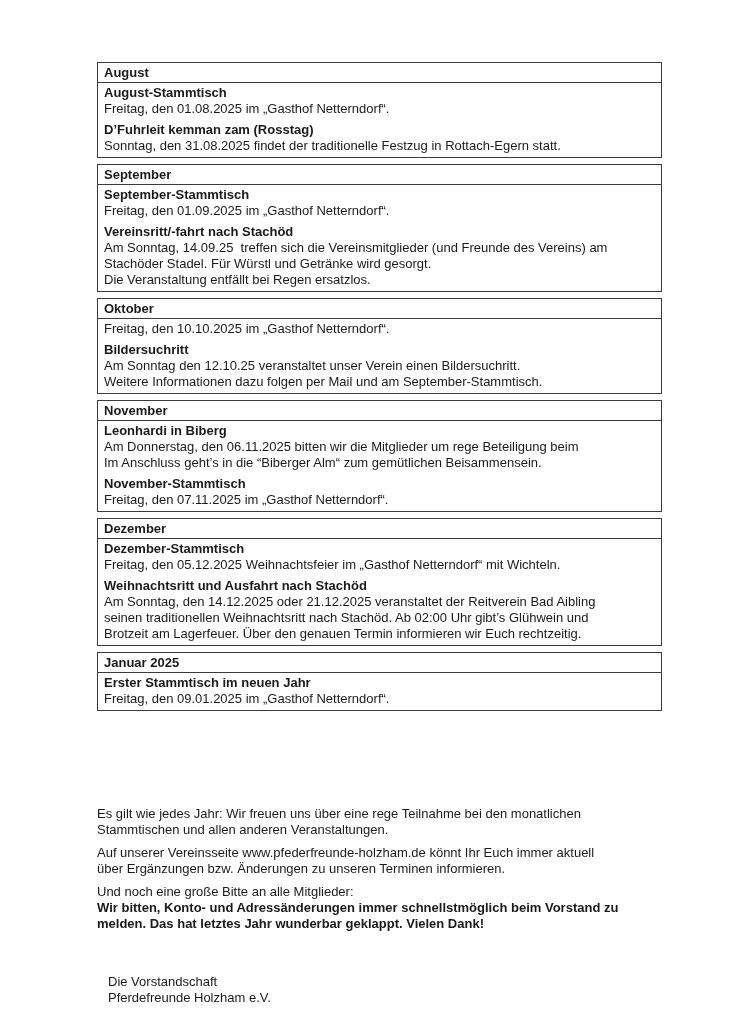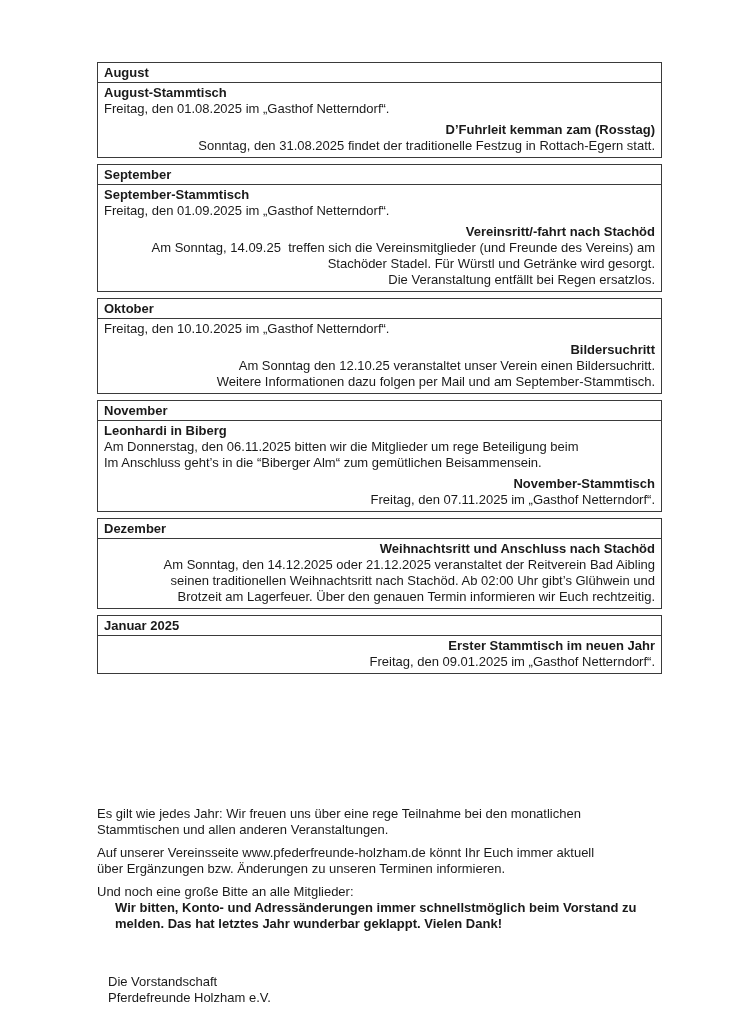--- a/index.html
+++ b/index.html
@@ -11,26 +11,26 @@
   .content { position: absolute; left: 97px; top: 62px; width: 565px; }
   .month-box {
     border: 1px solid #3a3a3a; margin-bottom: 6px;
   }
   .month-header {
     font-weight: bold; padding: 2px 6px 1px 6px; border-bottom: 1px solid #3a3a3a;
     line-height: 16px;
   }
   .month-body { padding: 2px 6px 3px 6px; }
   .event { margin-bottom: 5px; }
-  .event:last-child { margin-bottom: 0; text-align: right; }
+  .event:last-child { margin-bottom: 0; }
   .event-title { font-weight: bold; }
   .event-line { white-space: pre; }
   .footer { position: absolute; left: 97px; top: 806px; width: 580px; }
   .footer p { margin: 0 0 7px 0; }
-  .bold { font-weight: bold; margin-left: 18px; }
+  .bold { font-weight: bold; }
   .signature { position: absolute; left: 108px; top: 958px; margin-top: 16px; }
 </style>
 </head>
 <body>
 
 <div class="content" id="calendar">
     <div class="month-box">
       <div class="month-header">August</div>
       <div class="month-body">
         <div class="event">
@@ -82,21 +82,25 @@
         <div class="event">
           <div class="event-title">November-Stammtisch</div>
           <div class="event-line">Freitag, den 07.11.2025 im „Gasthof Netterndorf“.</div>
         </div>
       </div>
     </div>
     <div class="month-box">
       <div class="month-header">Dezember</div>
       <div class="month-body">
         <div class="event">
-          <div class="event-title">Weihnachtsritt und Anschluss nach Stachöd</div>
+          <div class="event-title">Dezember-Stammtisch</div>
+          <div class="event-line">Freitag, den 05.12.2025 Weihnachtsfeier im „Gasthof Netterndorf“ mit Wichteln.</div>
+        </div>
+        <div class="event">
+          <div class="event-title">Weihnachtsritt und Ausfahrt nach Stachöd</div>
           <div class="event-line">Am Sonntag, den 14.12.2025 oder 21.12.2025 veranstaltet der Reitverein Bad Aibling</div>
           <div class="event-line">seinen traditionellen Weihnachtsritt nach Stachöd. Ab 02:00 Uhr gibt’s Glühwein und</div>
           <div class="event-line">Brotzeit am Lagerfeuer. Über den genauen Termin informieren wir Euch rechtzeitig.</div>
         </div>
       </div>
     </div>
     <div class="month-box">
       <div class="month-header">Januar 2025</div>
       <div class="month-body">
         <div class="event">

